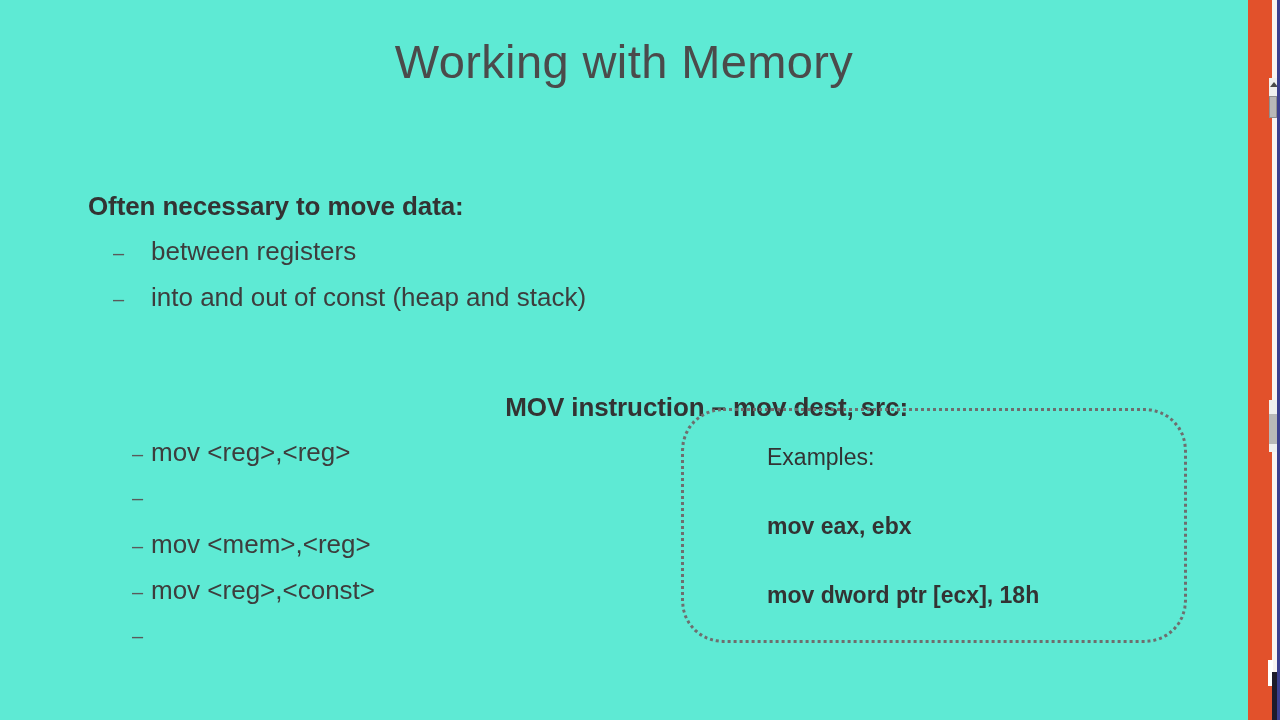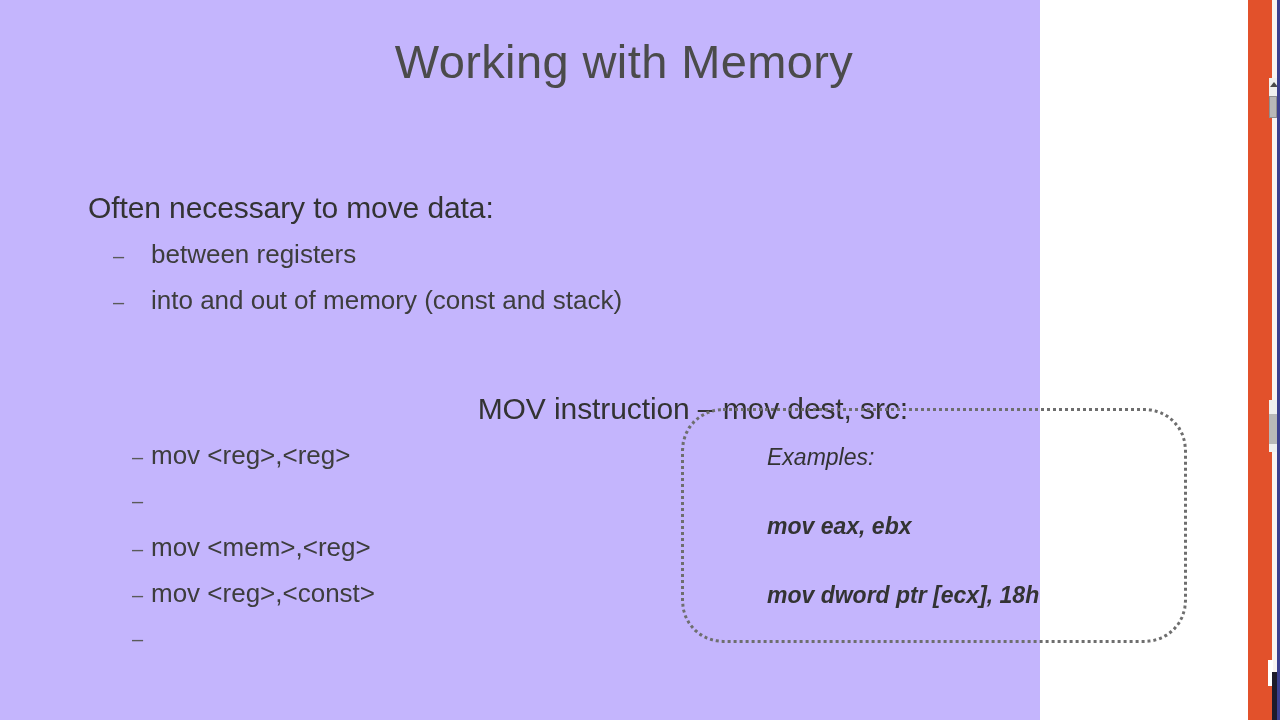--- a/index.html
+++ b/index.html
@@ -12,23 +12,23 @@
     background: #ffffff;
     font-family: "Liberation Sans", sans-serif;
     overflow: hidden;
     position: relative;
   }
 
   .slide {
     position: absolute;
     left: 0;
     top: 0;
-    width: 1040px;
-    height: 720px;
-    background: #c4b5fd;
+    width: 1280px;
+    height: 720px;
+    background: #5eead4;
   }
 
   
   .slide-title {
     position: absolute;
     left: 0;
     top: 34px;
     width: 1248px;
     text-align: center;
     font-size: 47px;
@@ -41,22 +41,22 @@
   
   .body-block {
     position: absolute;
     left: 88px;
     width: 820px;
   }
   .block-one { top: 191px; }
   .block-two { top: 392px; text-align: right; }
 
   .block-heading {
-    font-size: 30px;
-    font-weight: normal;
+    font-size: 26px;
+    font-weight: bold;
     color: #333333;
     letter-spacing: -0.1px;
     margin: 0 0 6px 0;
     white-space: nowrap;
   }
 
   .bullet-list {
     list-style: none;
     margin: 0;
     padding: 0;
@@ -87,21 +87,20 @@
   
   .callout {
     position: absolute;
     left: 681px;
     top: 408px;
     width: 506px;
     height: 235px;
     border: 3px dotted #6e6e6e;
     border-radius: 42px;
     box-sizing: border-box;
-    font-style: italic;
   }
   .callout-inner {
     position: absolute;
     left: 83px;
     top: 33px;
   }
   .callout-line {
     font-size: 23px;
     color: #333333;
     white-space: nowrap;
@@ -210,21 +209,21 @@
 
   <div class="body-block block-one">
     <div class="block-heading">Often necessary to move data:</div>
     <ul class="bullet-list">
       <li class="bullet-item">
         <span class="bullet-marker">–</span>
         <span class="bullet-text">between registers</span>
       </li>
       <li class="bullet-item">
         <span class="bullet-marker">–</span>
-        <span class="bullet-text">into and out of memory (const and stack)</span>
+        <span class="bullet-text">into and out of const (heap and stack)</span>
       </li>
     </ul>
   </div>
 
   <div class="body-block block-two">
     <div class="block-heading">MOV instruction – mov dest, src:</div>
     <ul class="bullet-list">
       <li class="bullet-item">
         <span class="bullet-marker">–</span>
         <span class="bullet-text">mov &lt;reg&gt;,&lt;reg&gt;</span>

